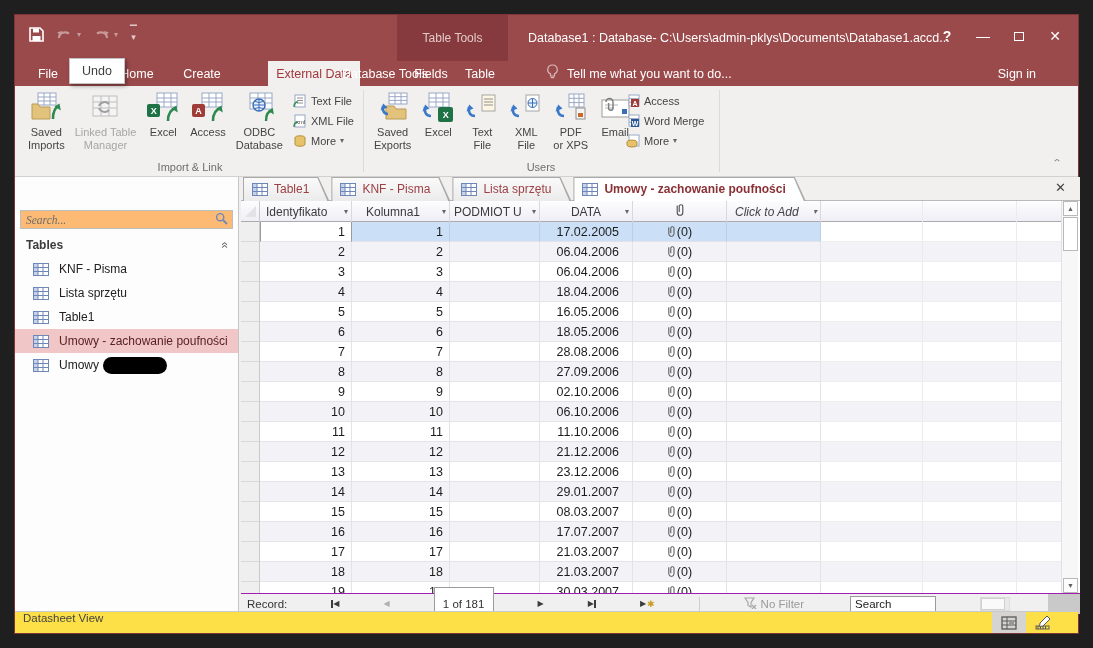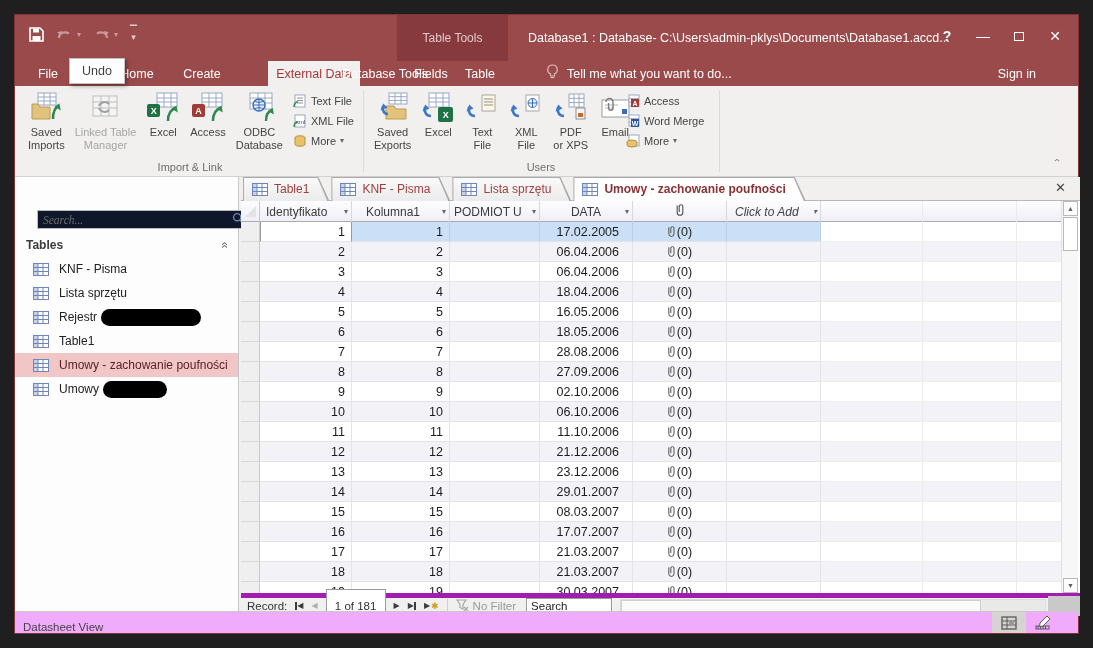--- a/index.html
+++ b/index.html
@@ -58,21 +58,21 @@
   .badge { position:absolute; border-radius:2px; color:#fff; font-weight:bold; font-size:9px;
            width:13px; height:13px; display:flex; align-items:center; justify-content:center; }
 
   
   .navpane { position:absolute; left:0; top:162px; width:224px; height:436px; background:#fdfdfd;
              border-right:1px solid #c6c6c6; }
   .np-head { position:absolute; left:0; top:4px; width:100%; height:26px; display:flex; align-items:center; }
   .np-title { margin-left:10px; color:#94403e; font-size:17.5px; white-space:nowrap; }
   .np-dd { margin-left:4px; color:#8a8a8a; }
   .np-collapse { position:absolute; right:6px; color:#555; font-size:15px; }
-  .np-search { position:absolute; left:22px; top:33px; width:213px; height:19px; background:#0f172a;
+  .np-search { position:absolute; left:5px; top:33px; width:213px; height:19px; background:#fdba74;
                border:1px solid #bdbdbd; display:flex; align-items:center; }
   .np-search .ph { flex:1; margin-left:5px; font-size:11.5px; font-style:italic; color:#6c6c6c;
                    font-family:"Liberation Serif", serif; }
   .np-group { position:absolute; left:0; top:58px; width:100%; height:20px; display:flex; align-items:center; }
   .np-group .gl { margin-left:11px; font-size:12px; font-weight:bold; color:#3c3c3c; }
   .np-group .chev { position:absolute; right:9px; color:#666; font-size:12px; display:inline-block;
                     transform:rotate(90deg); }
   .np-items { position:absolute; left:0; top:80px; width:100%; }
   .nav-item { height:24px; display:flex; align-items:center; position:relative; }
   .nav-item .ticon { margin-left:18px; }
@@ -132,41 +132,41 @@
   .fill-line { position:absolute; top:0; bottom:0; width:1px; background:#ebebee; }
   .vscroll { position:absolute; right:2px; top:0; width:17px; height:392px; background:#f7f7f7;
              border-left:1px solid #e0e0e0; }
   .vs-btn { position:absolute; left:1px; width:15px; height:15px; background:#fdfdfd; border:1px solid #b9b9b9;
             display:flex; align-items:center; justify-content:center; font-size:7px; color:#606060; }
   .vs-thumb { position:absolute; left:1px; top:16px; width:15px; height:34px; background:#fff;
               border:1px solid #b9b9b9; }
 
   
   .recordbar { position:absolute; left:0; bottom:0; width:100%; height:20px; background:#f0f0f0;
-               border-top:5px solid #a21caf; display:flex; align-items:center; font-size:11.5px; color:#333; }
+               border-top:1px solid #a21caf; display:flex; align-items:center; font-size:11.5px; color:#333;gap:36px; }
   .rec-label { margin-left:6px; }
   .navg { font-size:8px; color:#3c3c3c; margin-left:8px; display:flex; align-items:center; }
   .navg.dim { color:#b0b0b0; }
   .navg .bar { width:2px; height:8px; background:currentColor; display:inline-block; }
   .rec-pos { margin-left:8px; width:60px; height:34px; background:#fff; border:1px solid #9a9a9a;
              display:flex; align-items:center; justify-content:center; font-size:11.5px; }
   .rec-star { color:#c99b1f; font-size:9px; margin-left:1px; }
   .rec-sep { width:1px; height:14px; background:#cfcfcf; margin:0 8px; }
   .nofilter { display:flex; align-items:center; gap:4px; color:#9a9a9a; }
   .rec-search { width:86px; height:16px; background:#fff; border:1px solid #9a9a9a; display:flex;
                 align-items:center; padding-left:4px; font-size:11.5px; color:#222; margin-left:10px; }
   .hscroll { flex:1; height:14px; margin:0 2px 0 8px; background:#e9e9e9; border:1px solid #dcdcdc;
              position:relative; }
   .hs-thumb { position:absolute; left:0; top:0; bottom:0; width:85%; background:#fafafa;
               border:1px solid #cfcfcf; }
   .hs-corner { width:32px; height:20px; background:#c9c9c9; }
 
   
-  .statusbar { position:absolute; left:0; bottom:0; width:100%; height:22px; background:#f0abfc;
-               border-top:1px solid #c9c9c9; display:flex; align-items:flex-end; }
+  .statusbar { position:absolute; left:0; bottom:0; width:100%; height:22px; background:#fde047;
+               border-top:1px solid #c9c9c9; display:flex; align-items:flex-start; }
   .sb-text { margin-left:8px; font-size:11.5px; color:#444; }
   .sb-right { position:absolute; right:18px; top:0; height:21px; display:flex; }
   .view-btn { width:34px; height:21px; display:flex; align-items:center; justify-content:center; }
   .view-btn.selected { background:#d6d4d2; }
 
   .ticon svg { display:block; }
 </style>
 </head>
 <body>
 
@@ -488,33 +488,20 @@
         <div class="nav-item">
           <span class="ticon">
             <svg width="16" height="13" viewBox="0 0 16 13">
               <rect x="0.5" y="0.5" width="15" height="12" fill="#fff" stroke="#6f86b8"></rect>
               <rect x="0.5" y="0.5" width="4.5" height="12" fill="#c7d3ea" stroke="#6f86b8"></rect>
               <line x1="0.5" y1="4.5" x2="15.5" y2="4.5" stroke="#6f86b8"></line>
               <line x1="0.5" y1="8.5" x2="15.5" y2="8.5" stroke="#6f86b8"></line>
               <line x1="10" y1="0.5" x2="10" y2="12.5" stroke="#6f86b8"></line>
             </svg>
           </span>
-          <span class="lbl">Rejestr</span>
-          <span class="redact" style="width:100px;"></span>
-        </div>
-        <div class="nav-item">
-          <span class="ticon">
-            <svg width="16" height="13" viewBox="0 0 16 13">
-              <rect x="0.5" y="0.5" width="15" height="12" fill="#fff" stroke="#6f86b8"></rect>
-              <rect x="0.5" y="0.5" width="4.5" height="12" fill="#c7d3ea" stroke="#6f86b8"></rect>
-              <line x1="0.5" y1="4.5" x2="15.5" y2="4.5" stroke="#6f86b8"></line>
-              <line x1="0.5" y1="8.5" x2="15.5" y2="8.5" stroke="#6f86b8"></line>
-              <line x1="10" y1="0.5" x2="10" y2="12.5" stroke="#6f86b8"></line>
-            </svg>
-          </span>
           <span class="lbl">Table1</span>
         </div>
         <div class="nav-item selected">
           <span class="ticon">
             <svg width="16" height="13" viewBox="0 0 16 13">
               <rect x="0.5" y="0.5" width="15" height="12" fill="#fff" stroke="#6f86b8"></rect>
               <rect x="0.5" y="0.5" width="4.5" height="12" fill="#c7d3ea" stroke="#6f86b8"></rect>
               <line x1="0.5" y1="4.5" x2="15.5" y2="4.5" stroke="#6f86b8"></line>
               <line x1="0.5" y1="8.5" x2="15.5" y2="8.5" stroke="#6f86b8"></line>
               <line x1="10" y1="0.5" x2="10" y2="12.5" stroke="#6f86b8"></line>

